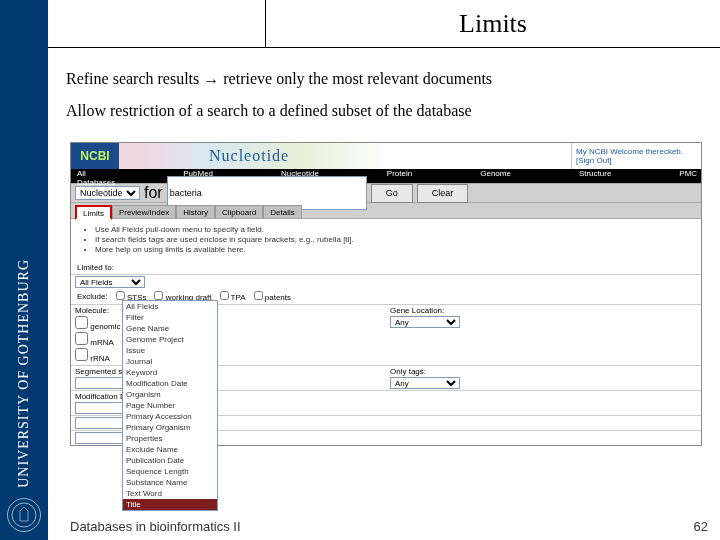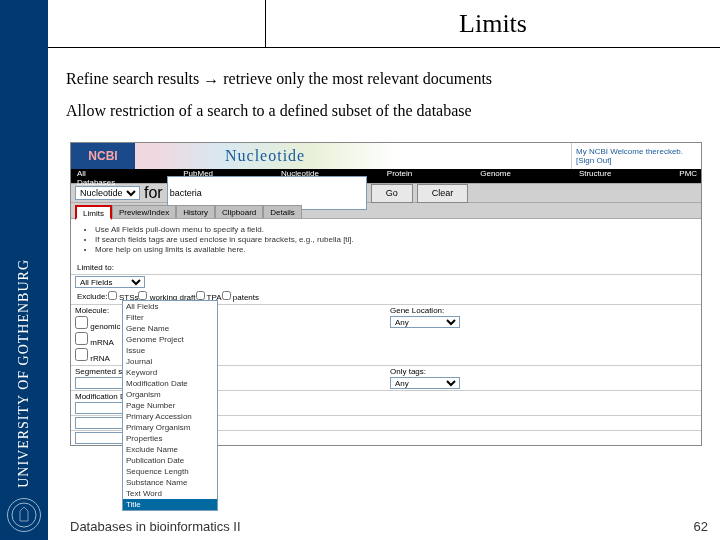--- a/index.html
+++ b/index.html
@@ -10,21 +10,21 @@
 .content{position:absolute;left:48px;right:0;top:0;bottom:0}
 .title-row{height:48px;display:flex;border-bottom:1px solid #000}
 .title-left{width:218px;border-right:1px solid #000}
 .title-right{flex:1;display:flex;align-items:center;justify-content:center}
 .title-right h1{font-family:Georgia,serif;font-weight:400;font-size:26px;color:#000}
 .intro{padding:22px 18px 8px}
 .intro p{font-family:Georgia,serif;font-size:16px;color:#000;margin-bottom:14px}
 .arrow{font-family:Arial,sans-serif}
 .screenshot{margin:0 18px 0 22px;border:1px solid #888;background:#fff}
 .ncbi-top{display:flex;height:26px}
-.ncbi-logo{width:64px;background:#1a4a8a;color:#fca5a5;font:bold 12px Arial;display:flex;align-items:center;justify-content:center}
+.ncbi-logo{width:48px;background:#1a4a8a;color:#bef264;font:bold 12px Arial;display:flex;align-items:center;justify-content:center}
 .ncbi-banner{flex:1;display:flex;align-items:center;padding-left:90px;background:linear-gradient(90deg,#f0d8e0 5%,#d8e8f0 20%,#e8f0d8 40%,#fff 60%)}
 .ncbi-banner span{font:16px Georgia;color:#1a5a9a;letter-spacing:1px}
 .ncbi-login{width:130px;font:8px Arial;color:#1a5a9a;display:flex;align-items:center;padding:0 4px;border-left:1px solid #ccc}
 .ncbi-login a{color:#1a5a9a}
 .navbar{background:#000;height:14px;display:flex;align-items:flex-start;padding:0 6px;gap:68px}
 .navbar span{color:#fff;font:8px Arial}
 .searchbar{background:#d0d0d0;height:20px;display:flex;align-items:center;padding:0 4px;gap:4px;border-top:1px solid #aaa;border-bottom:1px solid #aaa}
 .searchbar select{font:9px Arial;height:14px;background:#fff;border:1px solid #7f9db9}
 .searchbar input[type=text]{font:9px Arial;height:14px;width:200px;border:1px solid #7f9db9;padding:16px 2px}
 .searchbar button{font:9px Arial;height:19px;padding:0 14px;background:#e8e8e8;border:1px solid #888}
@@ -33,22 +33,22 @@
 .tab.active{background:#fff;border:2px solid #d00000;border-bottom:2px solid #fff;margin-bottom:-2px}
 .tips{padding:6px 10px}
 .tips li{font:8px Arial;color:#333;margin-bottom:1px;list-style:disc;margin-left:14px}
 .limlabel{font:8px Arial;padding:2px 6px}
 .limrow{display:flex;gap:8px;padding:1px 4px;border-top:1px solid #ccc}
 .limrow .cell{flex:1;font:8px Arial}
 .limrow label{display:block;margin-bottom:1px}
 .limrow select{width:70px;font:8px Arial;border:1px solid #7f9db9;background:#fff;height:12px}
 .bigselect{position:absolute;left:74px;top:300px;width:96px;background:#fff;border:1px solid #7f9db9;font:8px Arial;z-index:10}
 .bigselect div{padding:1px 3px;color:#333}
-.bigselect div.sel{background:#0369a1;color:#fff}
-.excl{font:8px Arial;padding:2px 6px;display:flex;gap:0;align-items:center}
+.bigselect div.sel{background:#7f1d1d;color:#fff}
+.excl{font:8px Arial;padding:2px 6px;display:flex;gap:8px;align-items:center}
 .excl input{width:9px;height:9px}
 .footer{position:absolute;bottom:6px;left:22px;right:12px;display:flex;justify-content:space-between;font:13px Arial;color:#333}
 </style>
 </head>
 <body>
 
 <div class="sidebar">
   <div class="sidebar-text">UNIVERSITY OF GOTHENBURG</div>
   <div class="logo">
     <svg width="28" height="28" viewBox="0 0 28 28">

